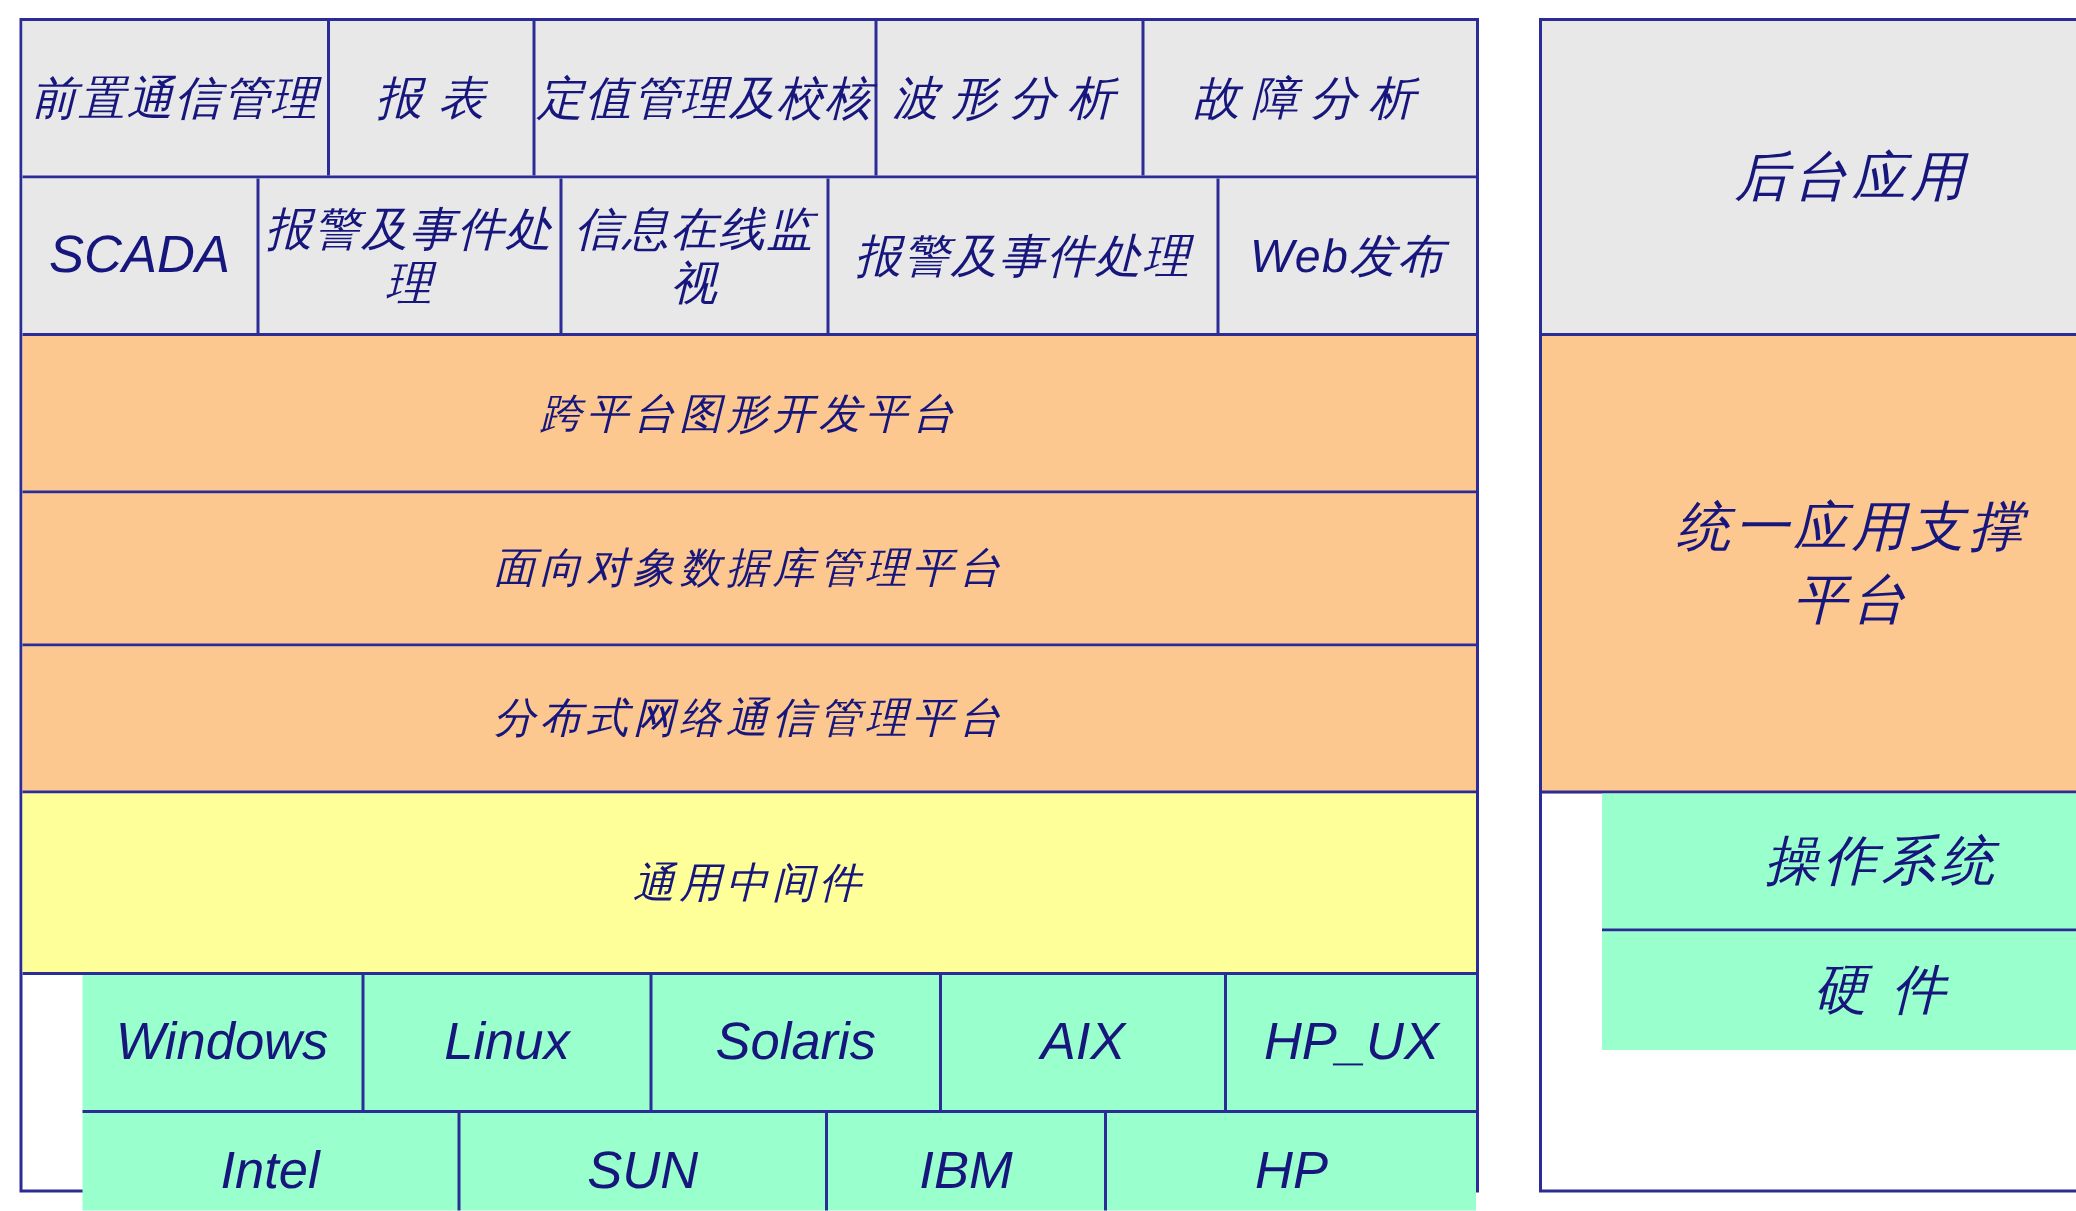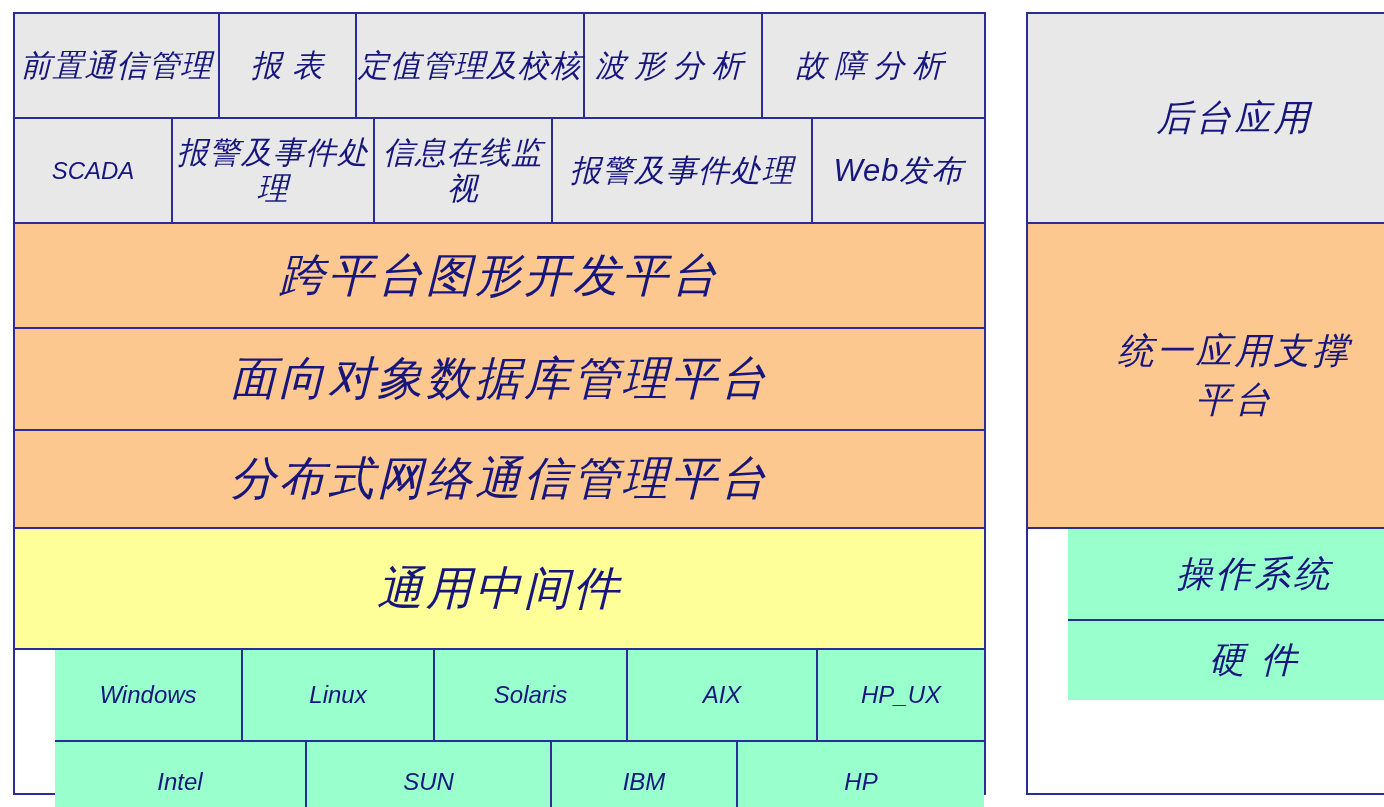--- a/index.html
+++ b/index.html
@@ -32,23 +32,23 @@
     text-align:center;line-height:1.15;
     font-size:31px;letter-spacing:1px;
   }
   .cell:last-child{border-right:none;flex:1;}
   .gray{background:var(--gray);}
   .orange{background:var(--orange);}
   .yellow{background:var(--yellow);}
   .green{background:var(--green);margin-left:40px;}
   .wide-cell{
     display:flex;align-items:center;justify-content:center;
-    font-size:46px;letter-spacing:3px;text-align:right;
+    font-size:28px;letter-spacing:3px;text-align:right;
   }
-  .latin{font-size:24px;letter-spacing:0;}
+  .latin{font-size:35px;letter-spacing:0;}
   .spaced{letter-spacing:8px;}
   .rbox{
     display:flex;align-items:center;justify-content:center;
     border-bottom:2px solid var(--line);
     font-size:36px;letter-spacing:3px;text-align:center;line-height:1.35;
   }
   .rbox:last-child{border-bottom:none;}
   .pre{white-space:pre-line;}
 </style>
 </head>

